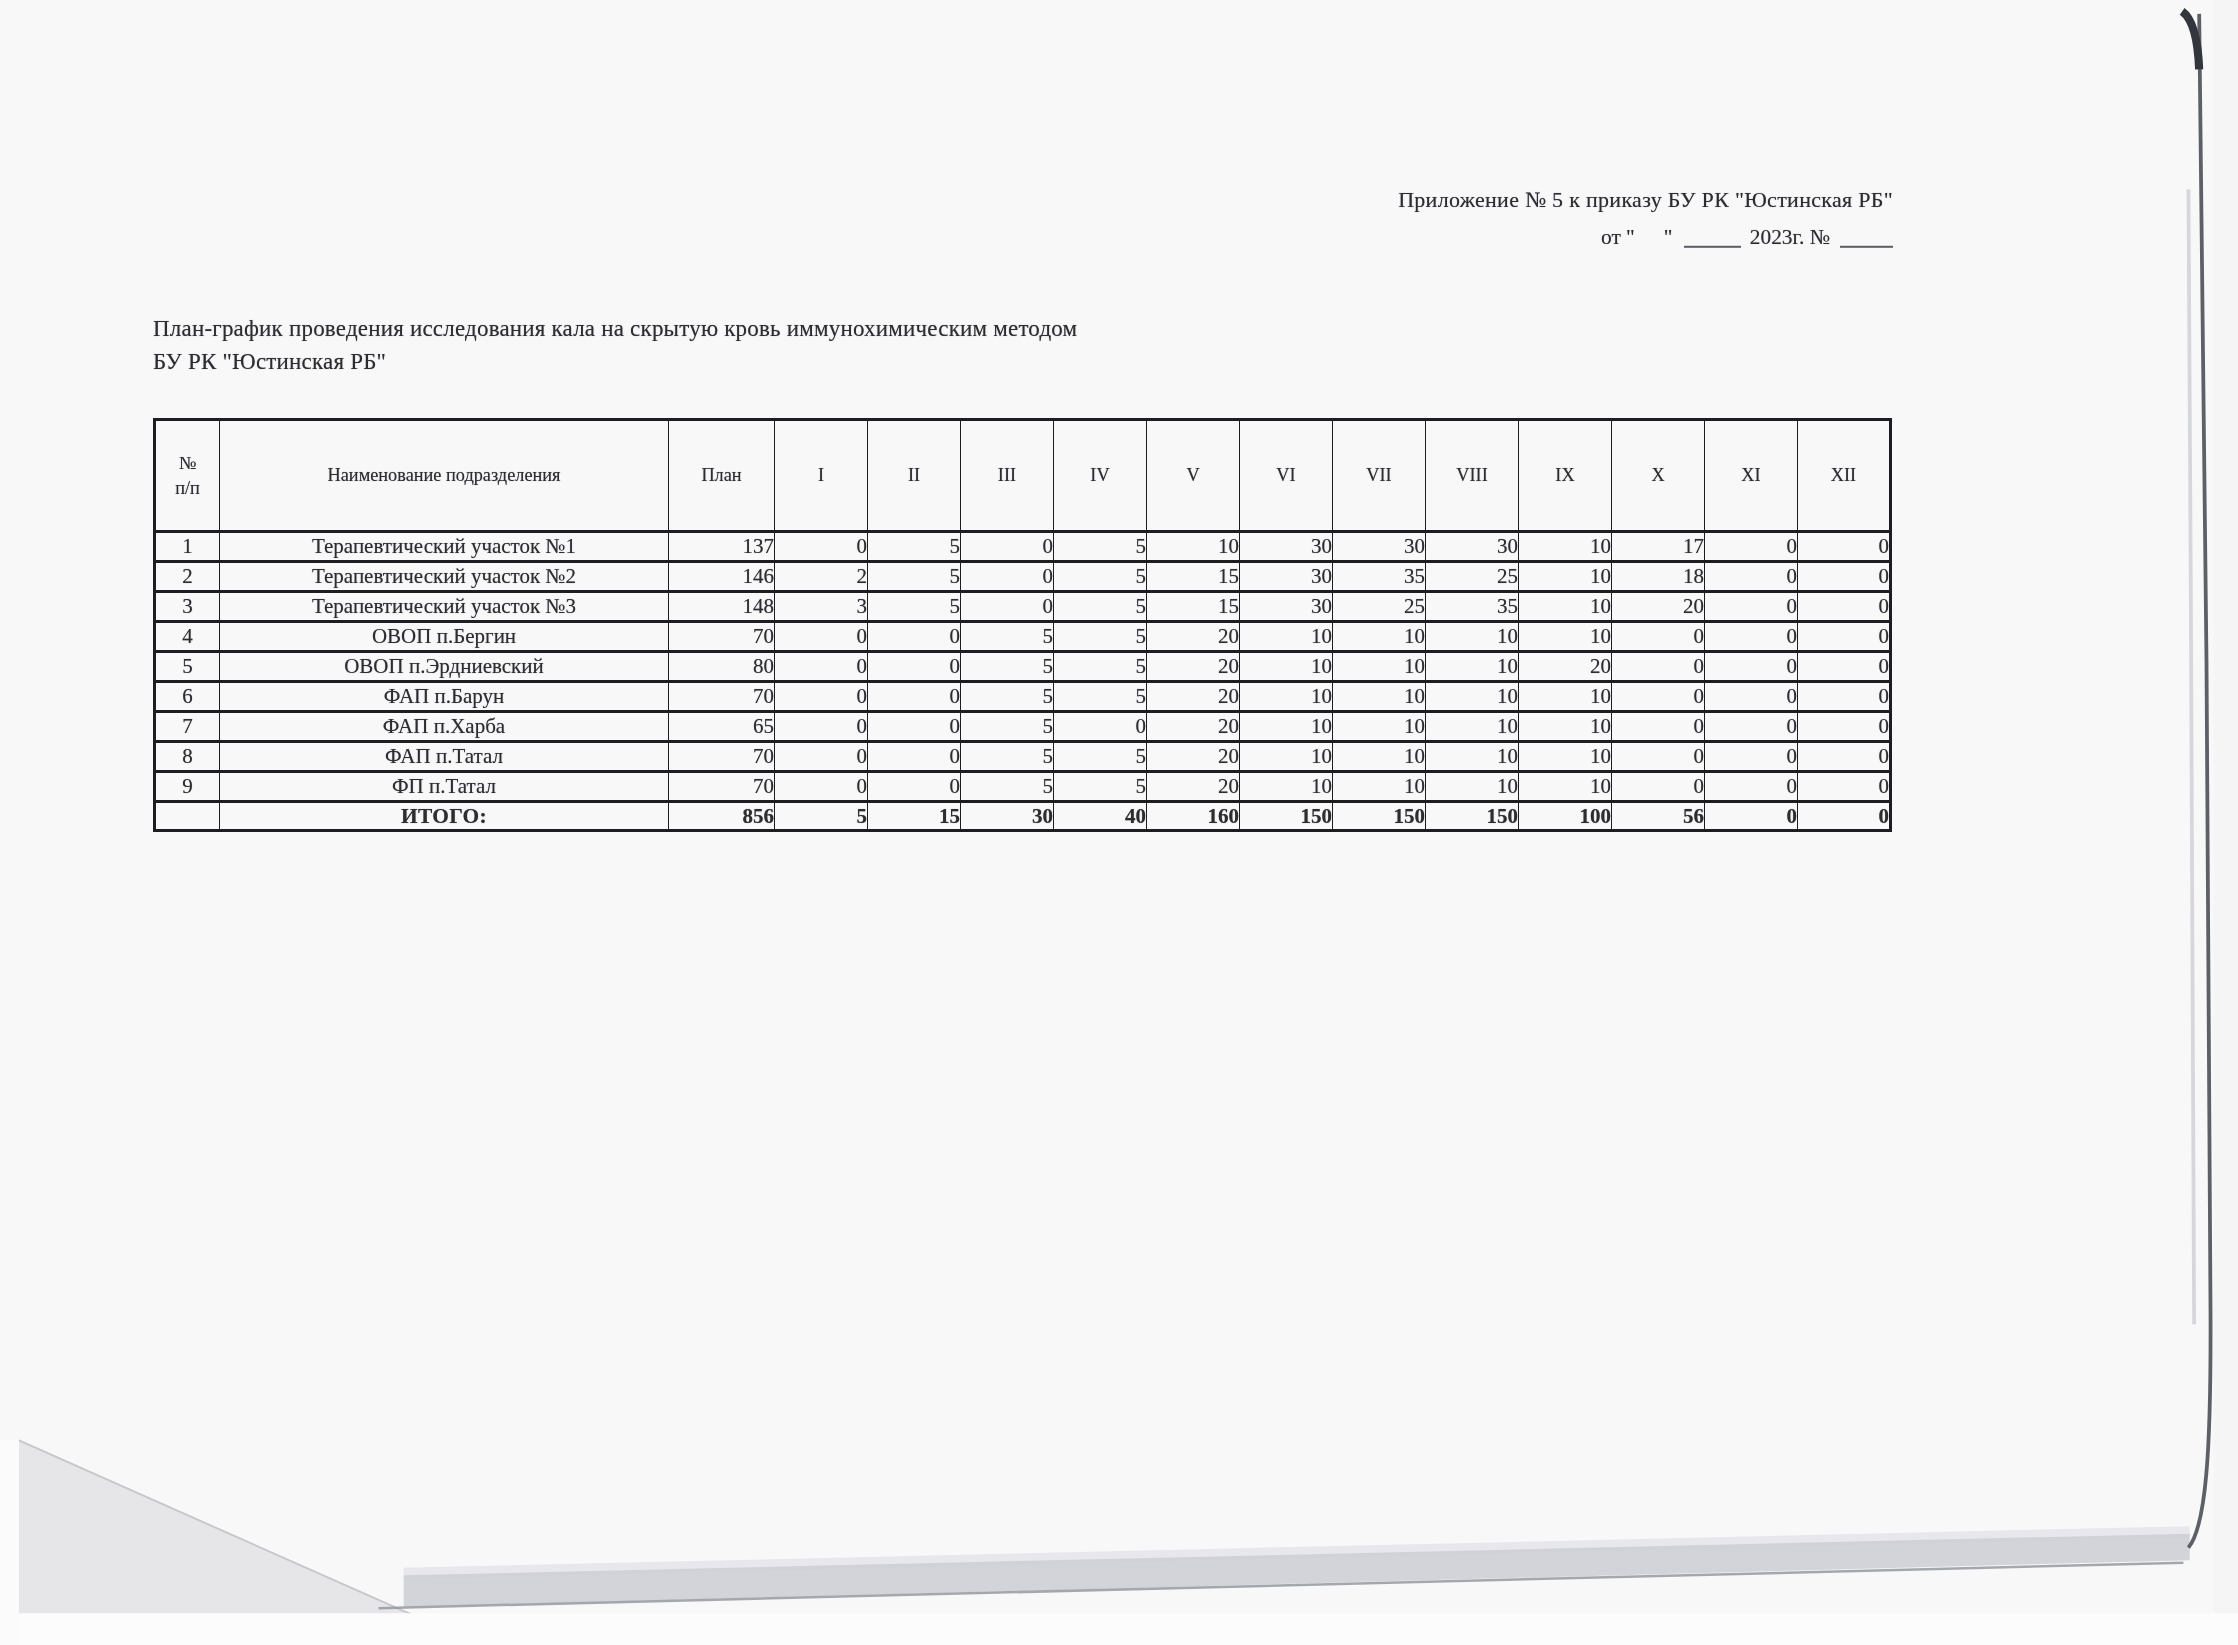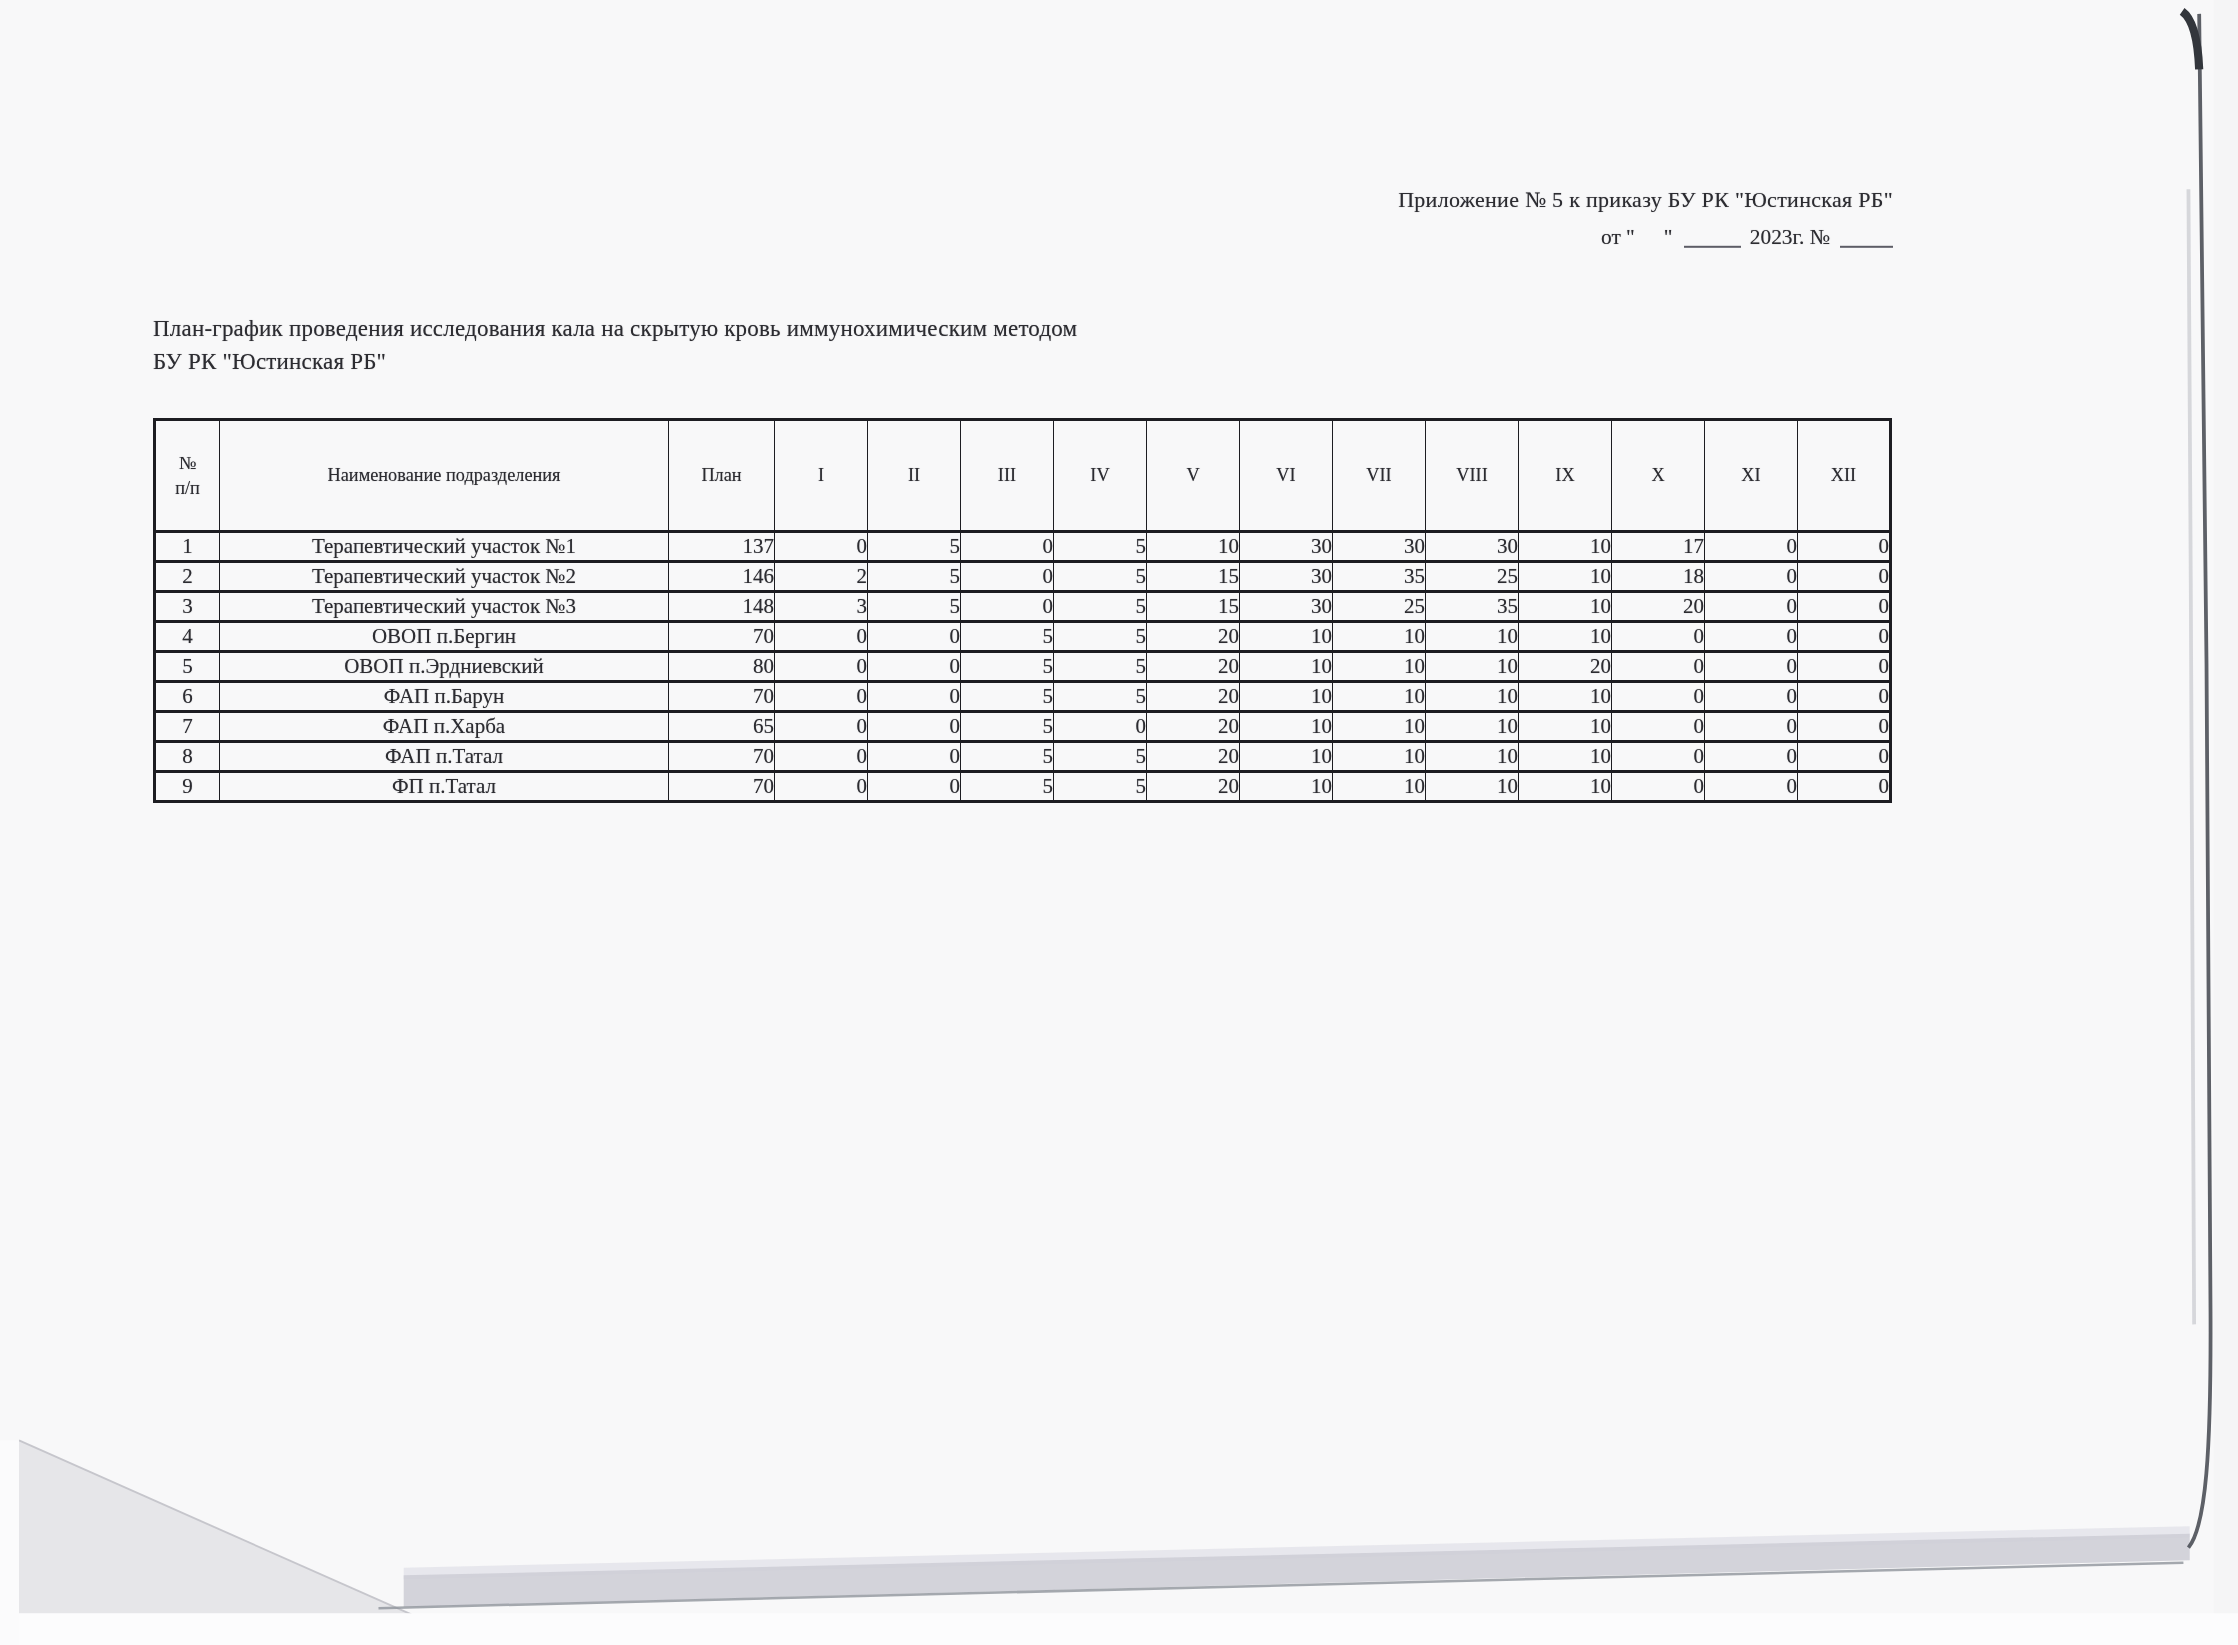--- a/index.html
+++ b/index.html
@@ -283,18 +283,35 @@
             <td class="c-val">5</td>
             <td class="c-val">20</td>
             <td class="c-val">10</td>
             <td class="c-val">10</td>
             <td class="c-val">10</td>
             <td class="c-val">10</td>
             <td class="c-val">0</td>
             <td class="c-val">0</td>
             <td class="c-val">0</td>
           </tr>
+          <tr class="total-row">
+            <td class="c-num"></td>
+            <td class="c-name">ИТОГО:</td>
+            <td class="c-val">856</td>
+            <td class="c-val">5</td>
+            <td class="c-val">15</td>
+            <td class="c-val">30</td>
+            <td class="c-val">40</td>
+            <td class="c-val">160</td>
+            <td class="c-val">150</td>
+            <td class="c-val">150</td>
+            <td class="c-val">150</td>
+            <td class="c-val">100</td>
+            <td class="c-val">56</td>
+            <td class="c-val">0</td>
+            <td class="c-val">0</td>
+          </tr>
         </tbody>
     </table>
 
   </div>
 </div>
 
 
 </body></html>

